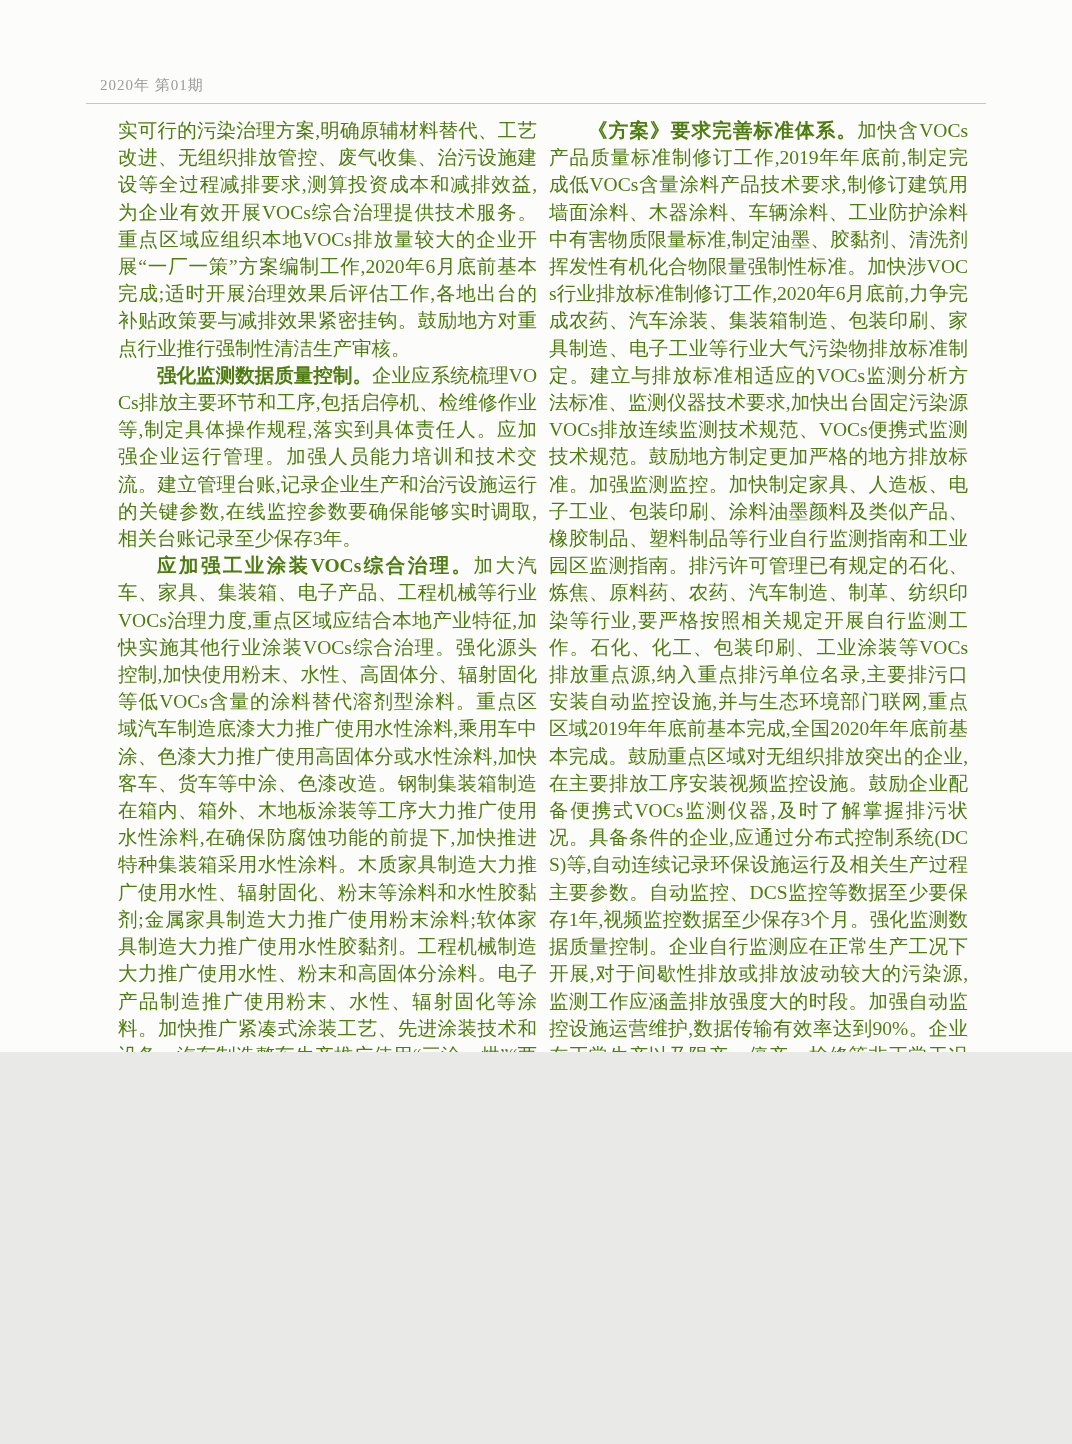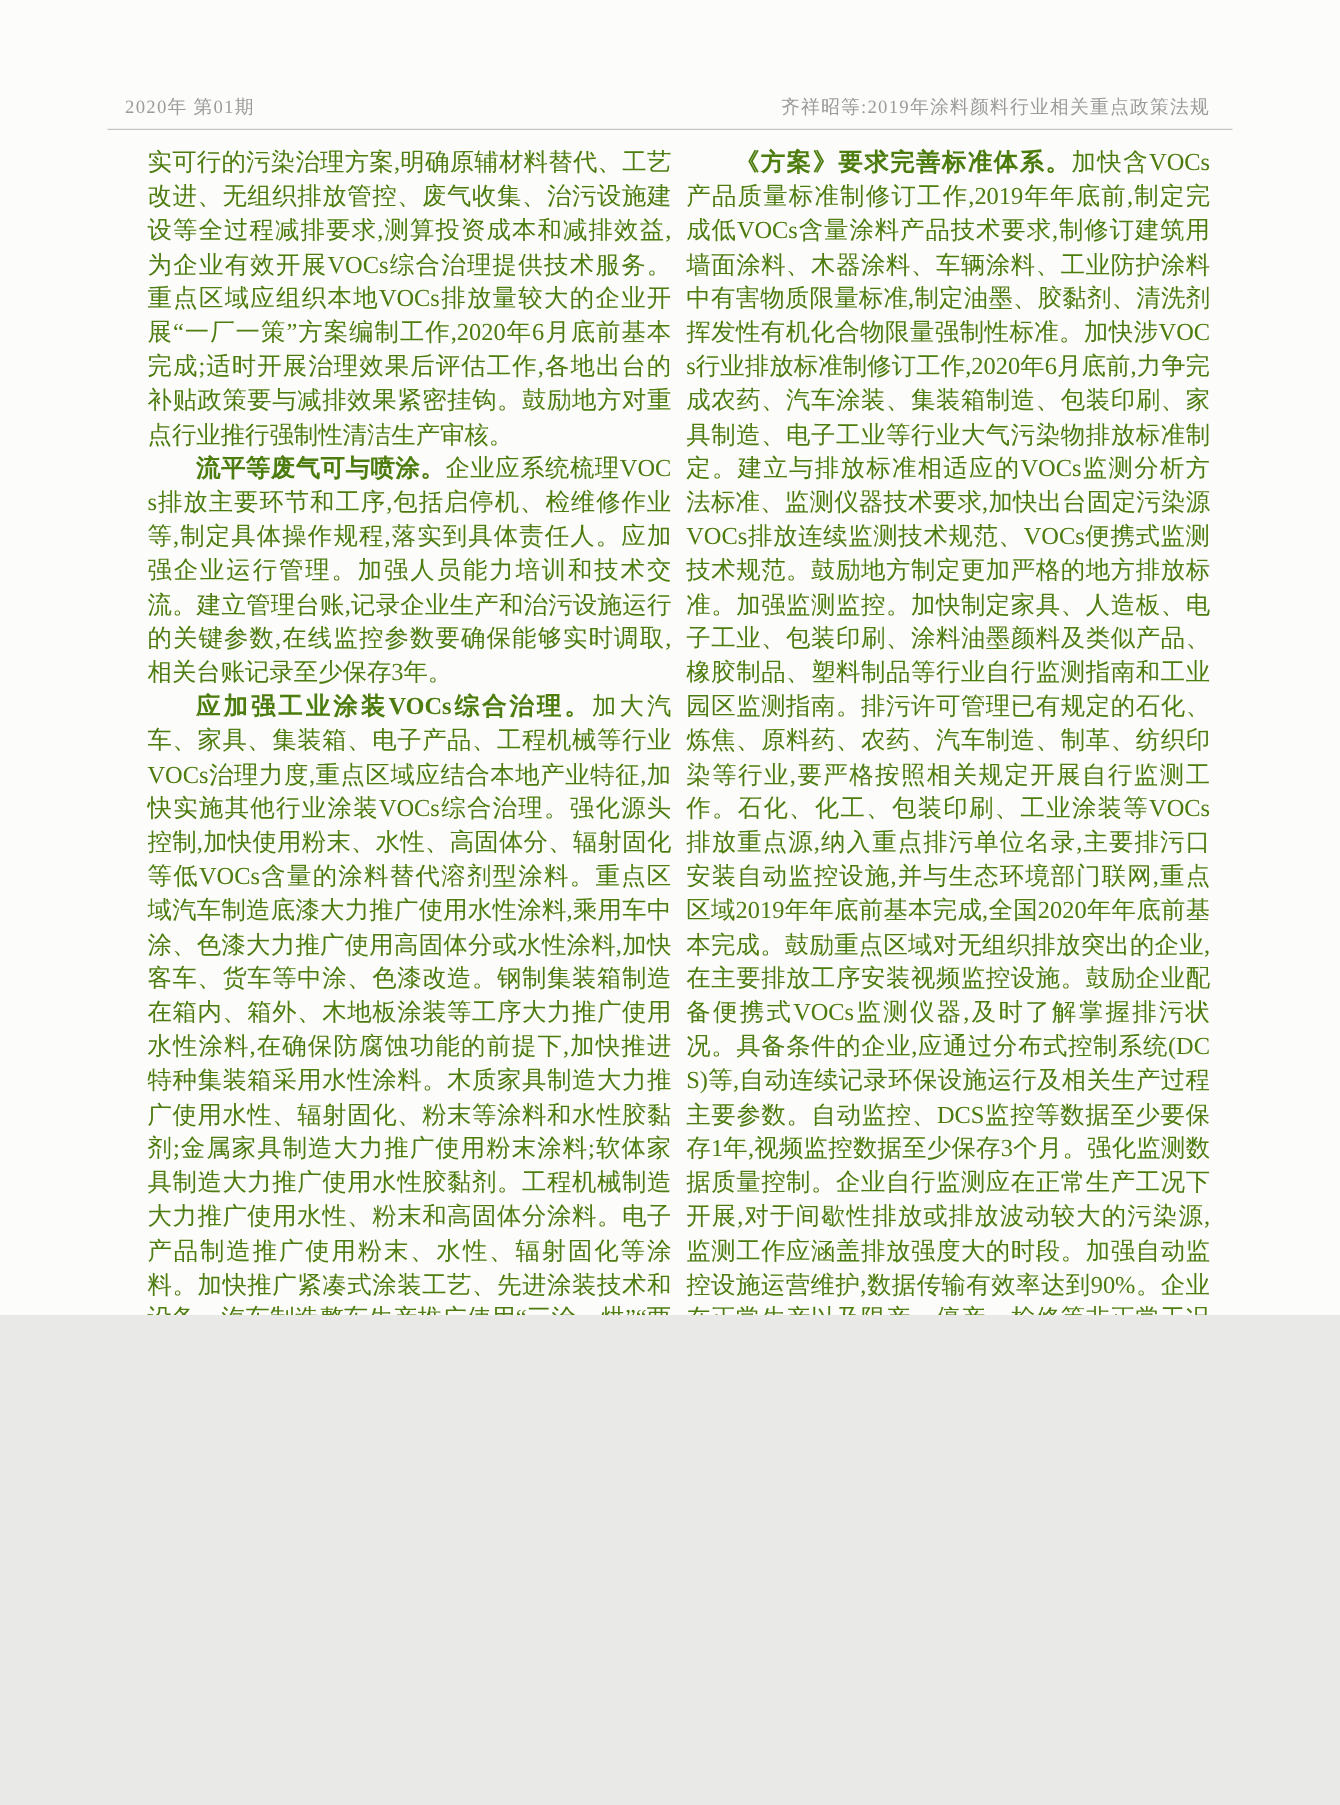--- a/index.html
+++ b/index.html
@@ -65,29 +65,28 @@
     padding-top:2px;
   }
 </style>
 </head>
 <body>
 
 <div class="page">
 
   <div class="header">
     <span>2020年 第01期</span>
-    <span>齐祥昭等:2019年涂料颜料行业相关重点政策法规</span>
   </div>
   <hr class="header-rule">
 
   <div class="columns">
 
     <div class="col">
       <p class="para"><span>实可行的污染治理方案,明确原辅材料替代、工艺改进、无组织排放管控、废气收集、治污设施建设等全过程减排要求,测算投资成本和减排效益,为企业有效开展VOCs综合治理提供技术服务。重点区域应组织本地VOCs排放量较大的企业开展“一厂一策”方案编制工作,2020年6月底前基本完成;适时开展治理效果后评估工作,各地出台的补贴政策要与减排效果紧密挂钩。鼓励地方对重点行业推行强制性清洁生产审核。</span></p>
-      <p class="para indent"><b>流平等废气可与喷涂。</b><span>企业应系统梳理VOCs排放主要环节和工序,包括启停机、检维修作业等,制定具体操作规程,落实到具体责任人。应加强企业运行管理。加强人员能力培训和技术交流。建立管理台账,记录企业生产和治污设施运行的关键参数,在线监控参数要确保能够实时调取,相关台账记录至少保存3年。</span></p>
+      <p class="para indent"><b>强化监测数据质量控制。</b><span>企业应系统梳理VOCs排放主要环节和工序,包括启停机、检维修作业等,制定具体操作规程,落实到具体责任人。应加强企业运行管理。加强人员能力培训和技术交流。建立管理台账,记录企业生产和治污设施运行的关键参数,在线监控参数要确保能够实时调取,相关台账记录至少保存3年。</span></p>
       <p class="para indent"><b>应加强工业涂装VOCs综合治理。</b><span>加大汽车、家具、集装箱、电子产品、工程机械等行业VOCs治理力度,重点区域应结合本地产业特征,加快实施其他行业涂装VOCs综合治理。强化源头控制,加快使用粉末、水性、高固体分、辐射固化等低VOCs含量的涂料替代溶剂型涂料。重点区域汽车制造底漆大力推广使用水性涂料,乘用车中涂、色漆大力推广使用高固体分或水性涂料,加快客车、货车等中涂、色漆改造。钢制集装箱制造在箱内、箱外、木地板涂装等工序大力推广使用水性涂料,在确保防腐蚀功能的前提下,加快推进特种集装箱采用水性涂料。木质家具制造大力推广使用水性、辐射固化、粉末等涂料和水性胶黏剂;金属家具制造大力推广使用粉末涂料;软体家具制造大力推广使用水性胶黏剂。工程机械制造大力推广使用水性、粉末和高固体分涂料。电子产品制造推广使用粉末、水性、辐射固化等涂料。加快推广紧凑式涂装工艺、先进涂装技术和设备。汽车制造整车生产推广使用“三涂一烘”“两涂一烘”或免中涂等紧凑型工艺、静电喷涂技术、自动化喷涂设备。汽车金属零配件企业鼓励采用粉末静电喷涂技术。集装箱制造一次打砂工序钢板处理采用辊涂工艺。木质家具推广使用高效的往复式喷涂箱、机械手和静电喷涂技术。板式家具采用喷涂工艺的,推广使用粉末静电喷涂技术;采用溶剂型、辐射固化涂料的,推广使用辊涂、淋涂等工艺。工程机械制造要提高室内涂装比例,鼓励采用自动喷涂、静电喷涂等技术。电子产品制造推广使用静电喷涂等技术。有效控制无组织排放。涂料、稀释剂、清洗剂等原辅材料应密闭存储,调配、使用、回收等过程应采用密闭设备或在密闭空间内操作,采用密闭管道或密闭容器等输送。除大型工件外,禁止敞开式喷涂、晾(风)干作业。除工艺限制外,原则上实行集中调</span></p>
     </div>
 
     <div class="col">
       <p class="para indent"><b>《方案》要求完善标准体系。</b><span>加快含VOCs产品质量标准制修订工作,2019年年底前,制定完成低VOCs含量涂料产品技术要求,制修订建筑用墙面涂料、木器涂料、车辆涂料、工业防护涂料中有害物质限量标准,制定油墨、胶黏剂、清洗剂挥发性有机化合物限量强制性标准。加快涉VOCs行业排放标准制修订工作,2020年6月底前,力争完成农药、汽车涂装、集装箱制造、包装印刷、家具制造、电子工业等行业大气污染物排放标准制定。建立与排放标准相适应的VOCs监测分析方法标准、监测仪器技术要求,加快出台固定污染源VOCs排放连续监测技术规范、VOCs便携式监测技术规范。鼓励地方制定更加严格的地方排放标准。加强监测监控。加快制定家具、人造板、电子工业、包装印刷、涂料油墨颜料及类似产品、橡胶制品、塑料制品等行业自行监测指南和工业园区监测指南。排污许可管理已有规定的石化、炼焦、原料药、农药、汽车制造、制革、纺织印染等行业,要严格按照相关规定开展自行监测工作。石化、化工、包装印刷、工业涂装等VOCs排放重点源,纳入重点排污单位名录,主要排污口安装自动监控设施,并与生态环境部门联网,重点区域2019年年底前基本完成,全国2020年年底前基本完成。鼓励重点区域对无组织排放突出的企业,在主要排放工序安装视频监控设施。鼓励企业配备便携式VOCs监测仪器,及时了解掌握排污状况。具备条件的企业,应通过分布式控制系统(DCS)等,自动连续记录环保设施运行及相关生产过程主要参数。自动监控、DCS监控等数据至少要保存1年,视频监控数据至少保存3个月。强化监测数据质量控制。企业自行监测应在正常生产工况下开展,对于间歇性排放或排放波动较大的污染源,监测工作应涵盖排放强度大的时段。加强自动监控设施运营维护,数据传输有效率达到90%。企业在正常生产以及限产、停产、检修等非正常工况下,均应保证自动监控设施正常运行并联网传输数据。各地对出现数据缺失、长时间掉线等异常情况,要及时进行核实和调查处理。加强生态环境监测机构监督管理,对严重失信的监测机构和人员,将违法违规信息通过“信用中国”等网站向社会公布。</span></p>
     </div>
 
   </div>
 
   <div class="footer">

